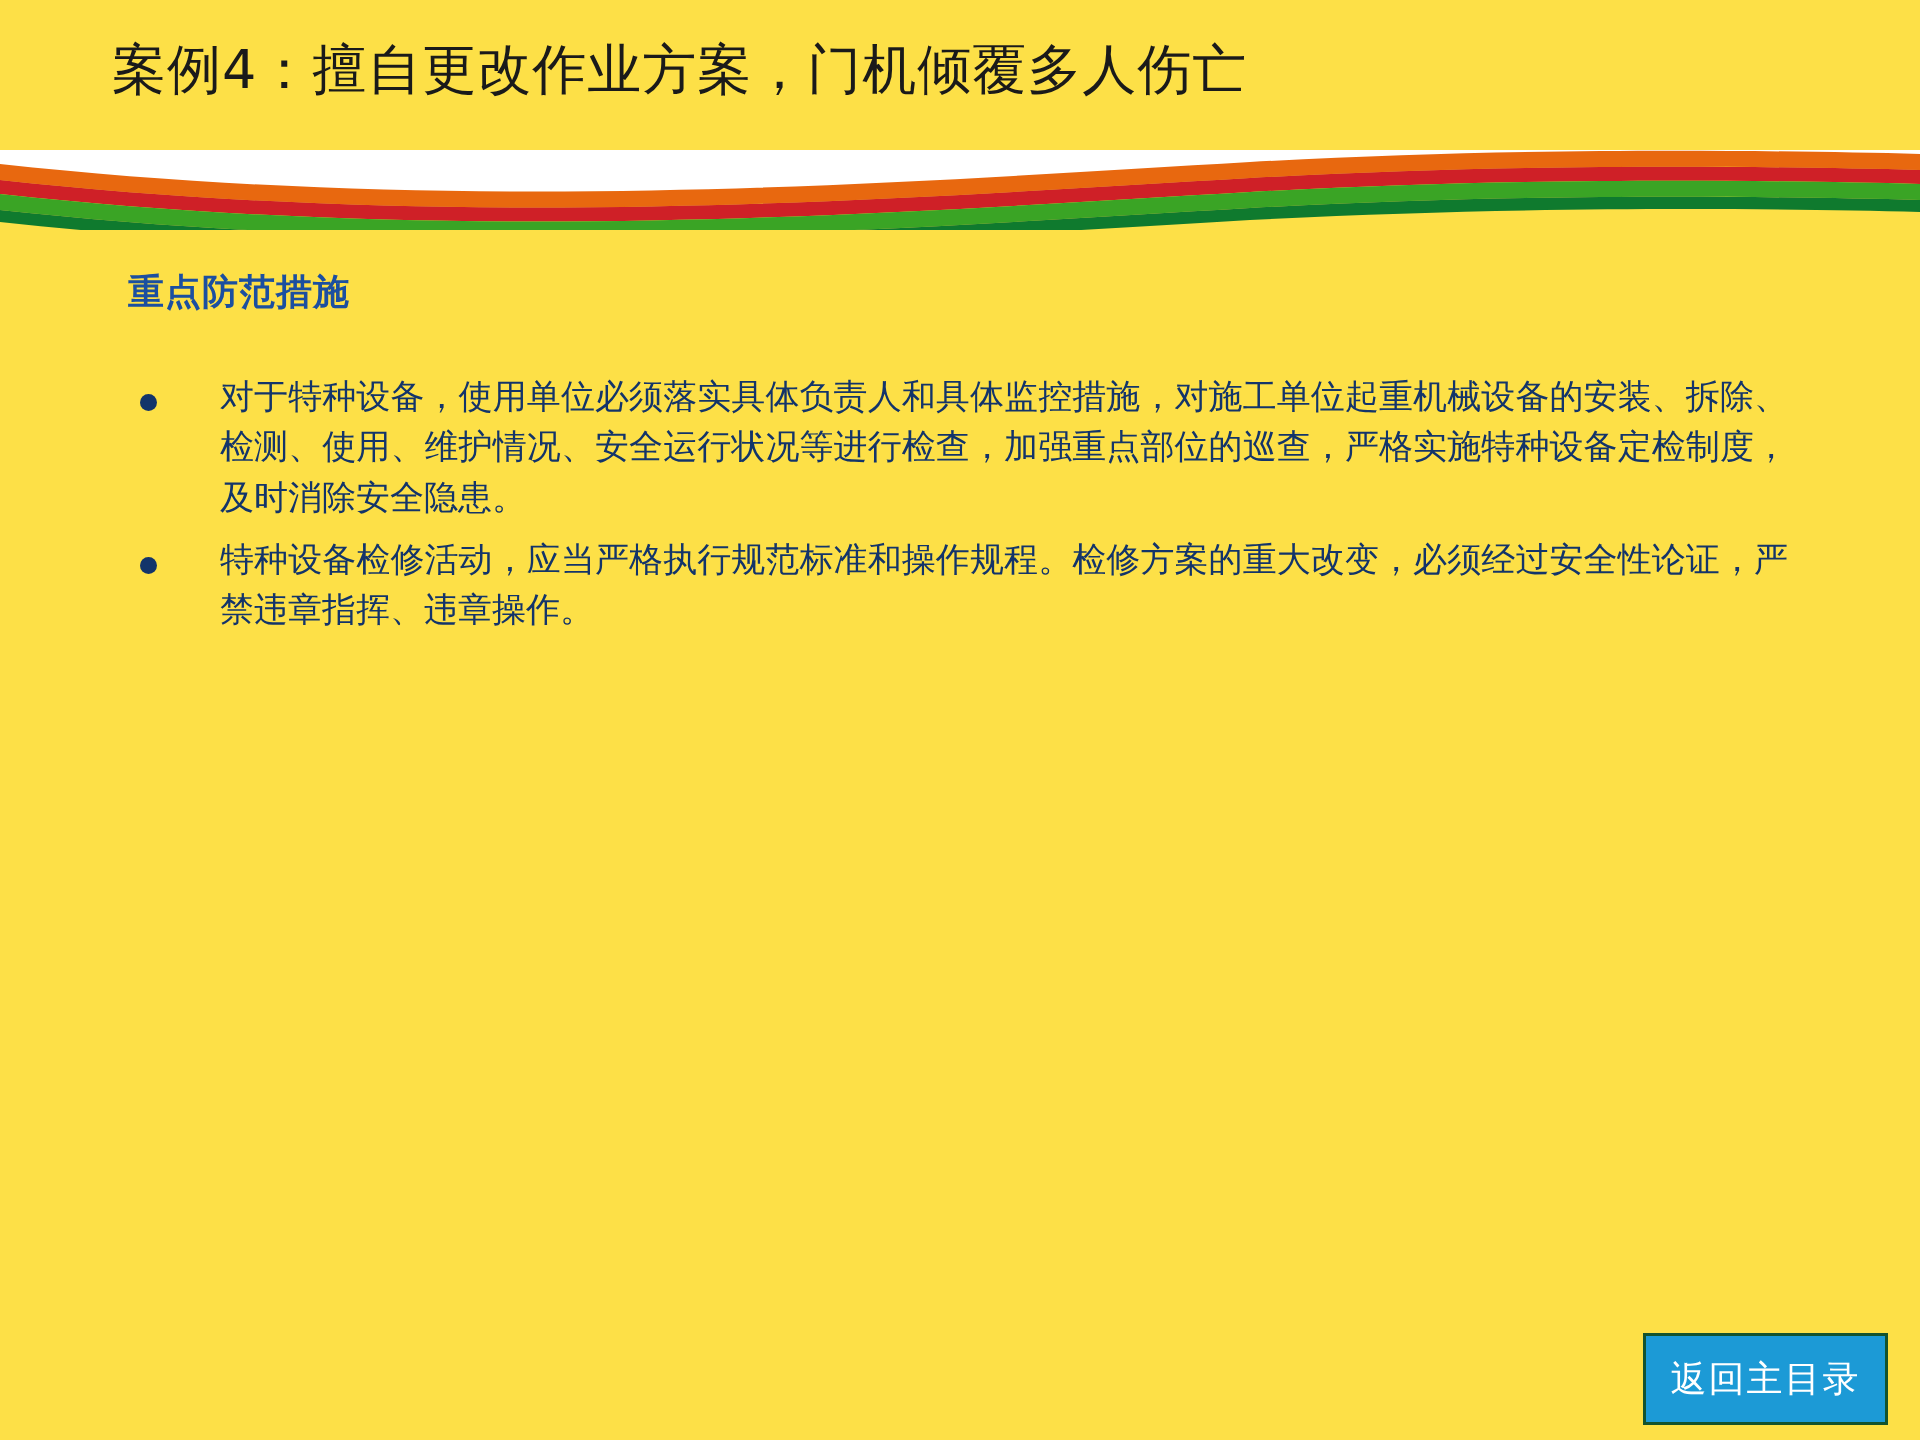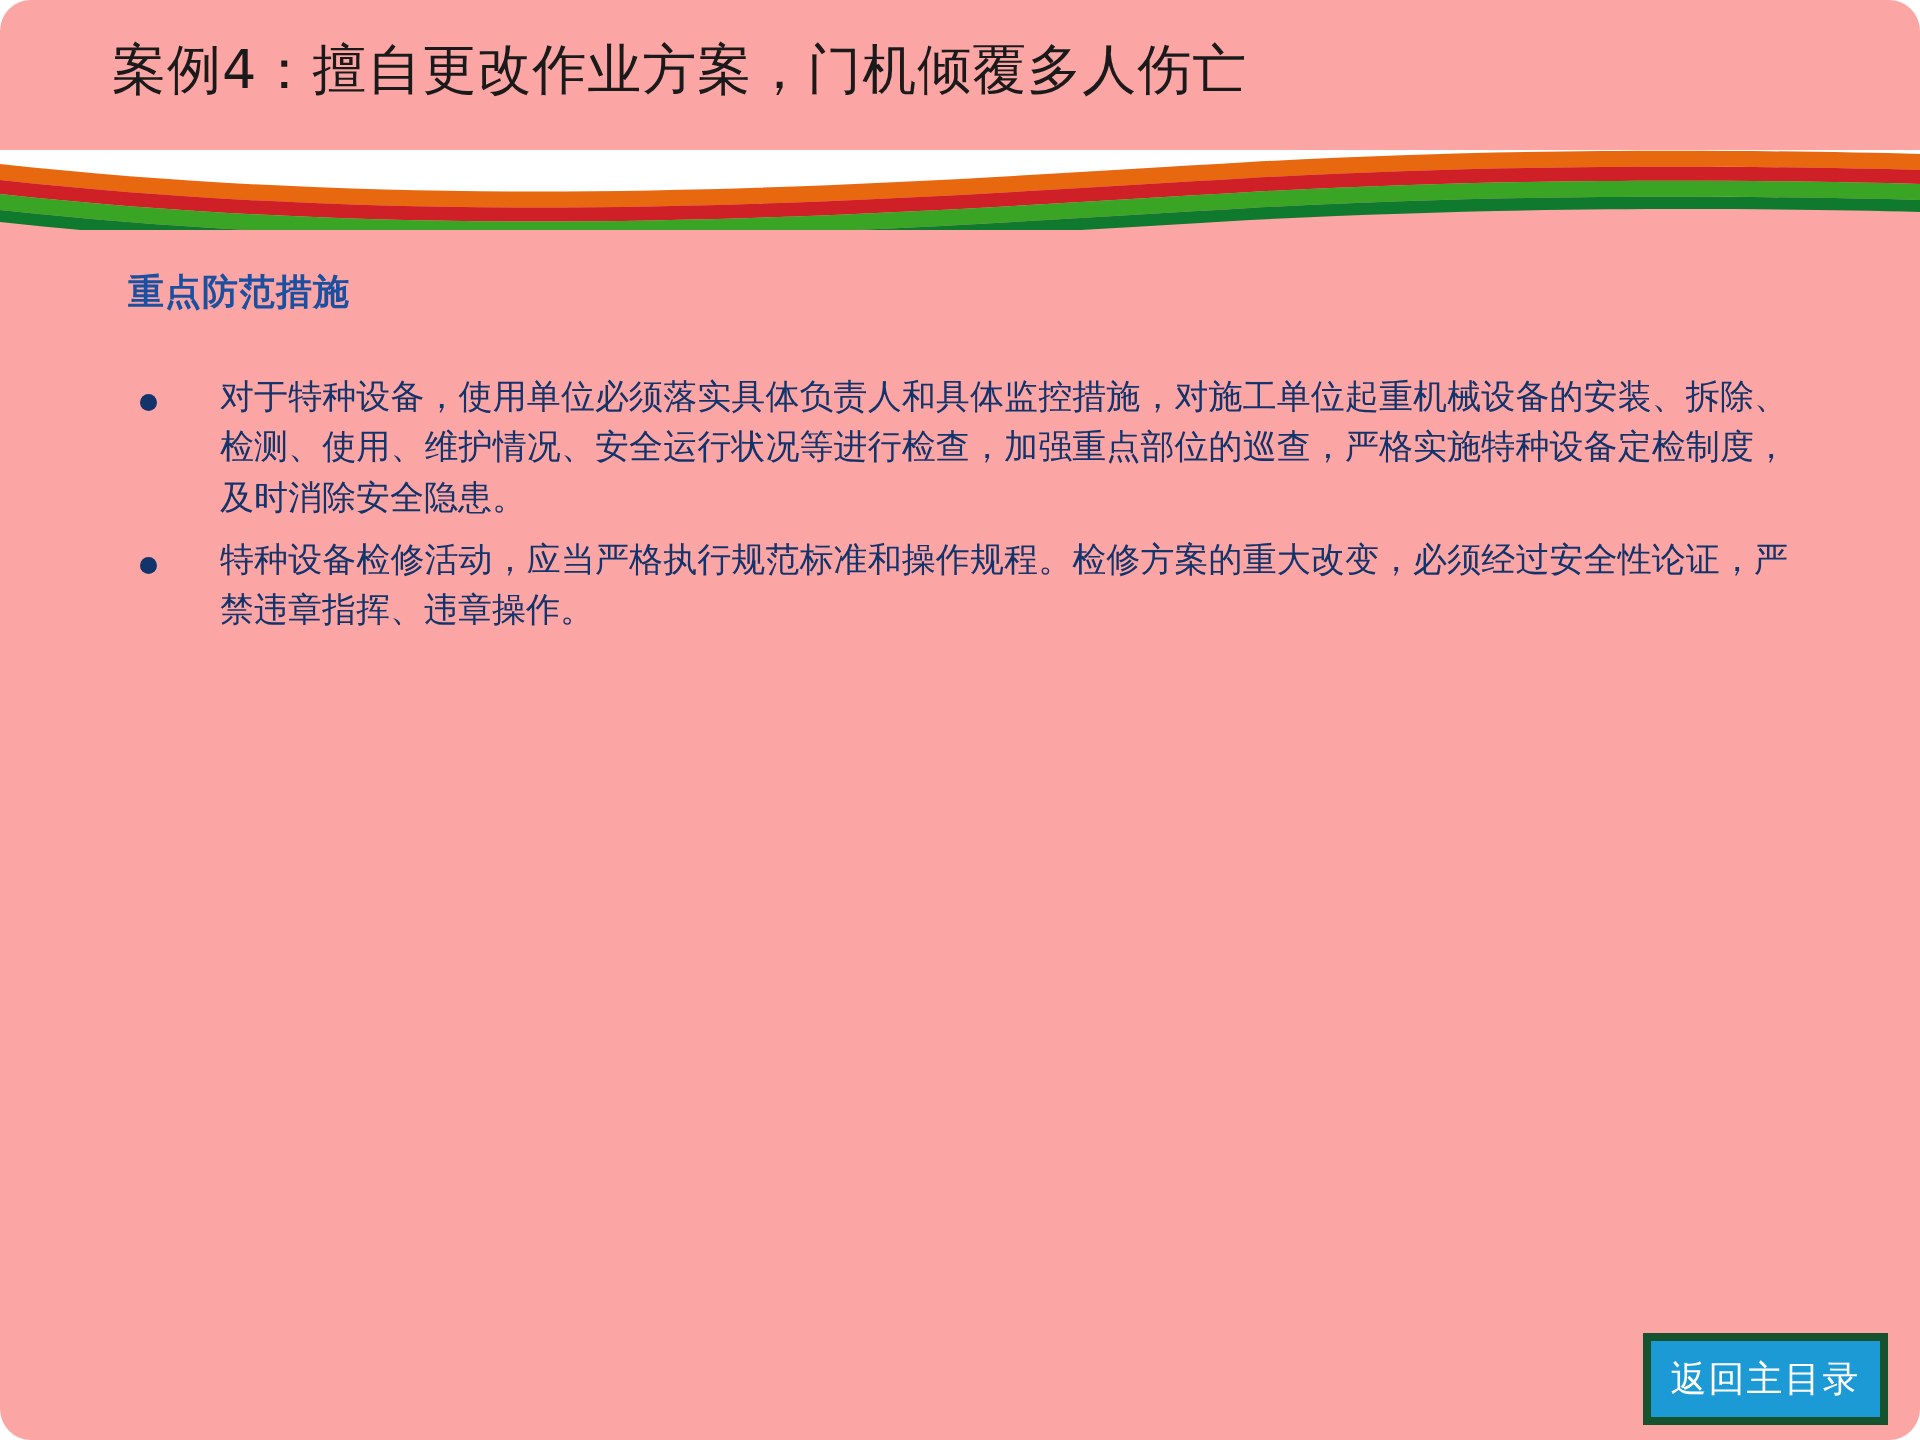--- a/index.html
+++ b/index.html
@@ -10,23 +10,22 @@
     width: 1920px;
     height: 1440px;
     background: #ffffff;
     font-family: "Liberation Sans", sans-serif;
     overflow: hidden;
   }
   .slide {
     position: relative;
     width: 1920px;
     height: 1440px;
-    background: #fca5a5;
+    background: #fde047;
     box-sizing: border-box;
-    border-radius: 31px;
   }
 
   
   .title {
     position: absolute;
     left: 112px;
     top: 34px;
     font-size: 54px;
     font-weight: 400;
     color: #1a1a1a;
@@ -99,21 +98,21 @@
   }
 
   
   .return-btn {
     position: absolute;
     left: 1643px;
     top: 1333px;
     width: 245px;
     height: 92px;
     background: #1c9ad6;
-    border: 8px solid #14532d;
+    border: 3px solid #14532d;
     color: #ffffff;
     font-size: 36px;
     font-family: "DejaVu Sans", "Liberation Sans", sans-serif;
     display: flex;
     align-items: center;
     justify-content: center;
     box-sizing: border-box;
     cursor: pointer;
     letter-spacing: 2px;
   }

